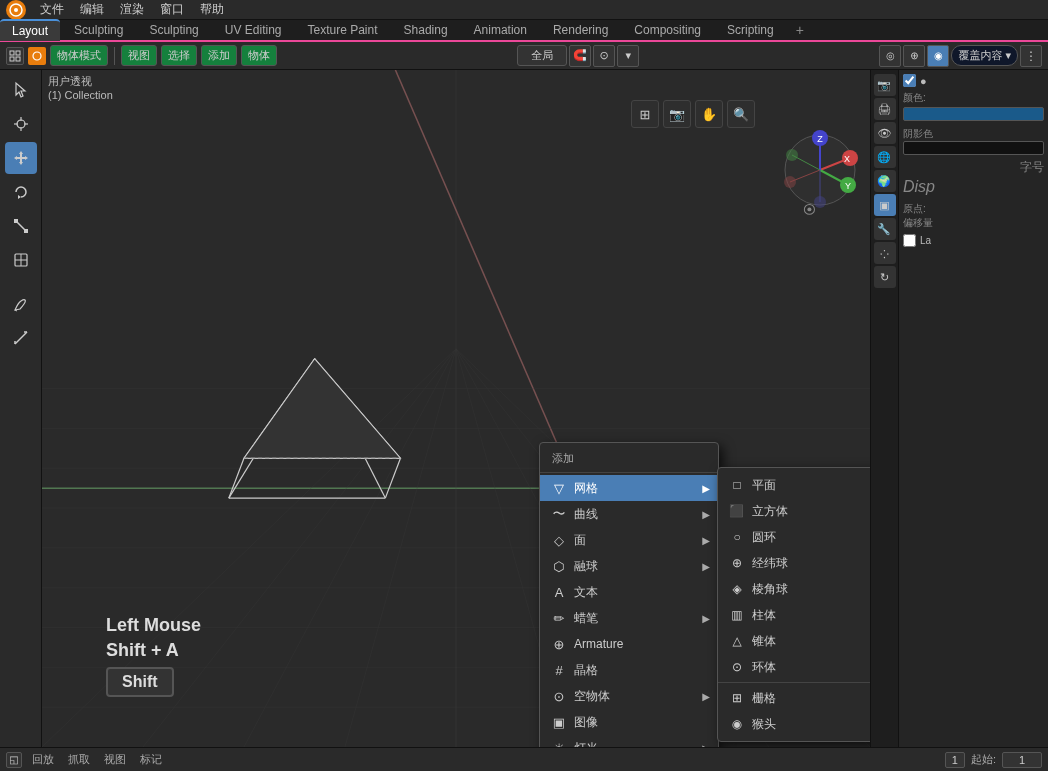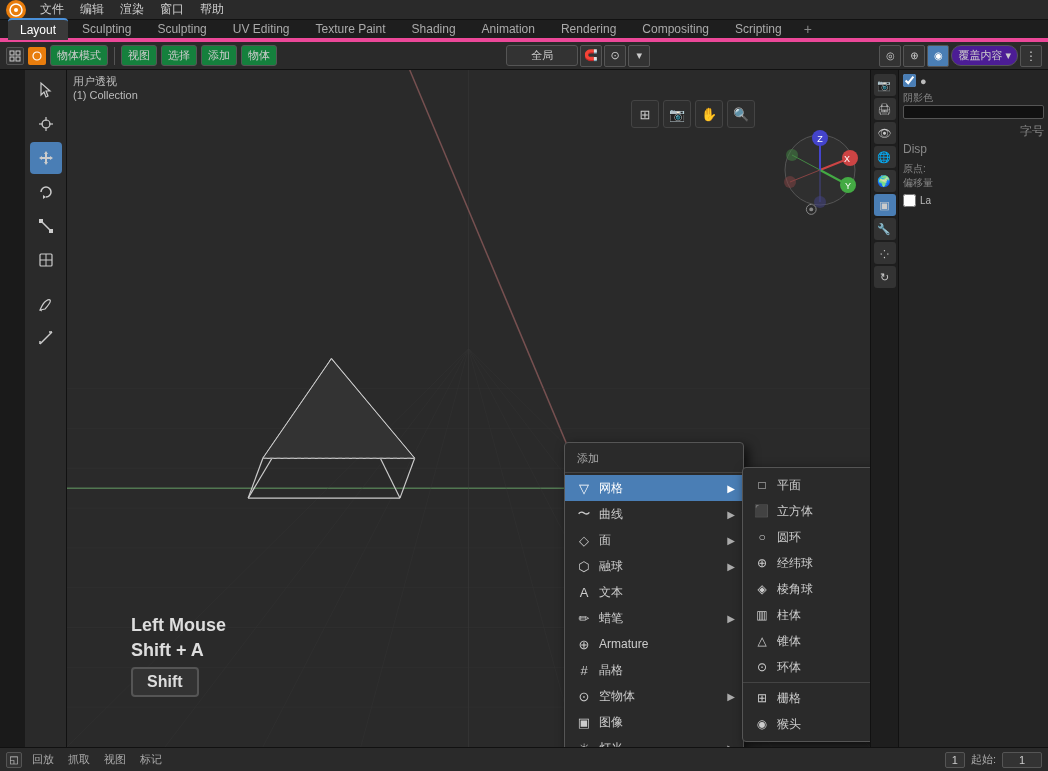--- a/index.html
+++ b/index.html
@@ -29,22 +29,22 @@
       cursor: pointer;
       white-space: nowrap;
     }
 
     
     #workspace-tabs {
       height: 22px;
       background: #1e1e1e;
       display: flex;
       align-items: center;
-      border-bottom: 4px solid #ec4899;
-      padding-left: 8px;
+      border-bottom: 2px solid #ec4899;
+      padding-left: 0;
     }
     .ws-tab {
       padding: 3px 12px;
       font-size: 12px;
       color: #aaa;
       cursor: pointer;
       border-radius: 4px 4px 0 0;
       margin-right: 2px;
     }
     .ws-tab.active { background: #3a3a3a; color: #fff; border-top: 2px solid #4a90d9; }
@@ -76,21 +76,20 @@
       white-space: nowrap;
     }
     .tb-separator { width: 1px; height: 18px; background: #555; margin: 0 2px; }
     .tb-spacer { flex: 1; }
 
     
     #main-area {
       display: flex;
       height: calc(771px - 20px - 22px - 28px - 24px);
       position: relative;
-      margin-left: 25px;
     }
 
     
     #left-sidebar {
       width: 42px;
       background: #2a2a2a;
       display: flex;
       flex-direction: column;
       align-items: center;
       padding: 4px 0;
@@ -326,33 +325,33 @@
       </svg>
   </div>
   <div class="tb-btn">物体模式</div>
   <div class="tb-separator"></div>
   <div class="tb-btn">视图</div>
   <div class="tb-btn">选择</div>
   <div class="tb-btn">添加</div>
   <div class="tb-btn">物体</div>
   <div class="tb-spacer"></div>
   <div style="display:flex;align-items:center;gap:2px;">
-    <div style="background:#333;border:1px solid #555;border-radius:3px;padding:2px 24px;font-size:11px;color:#ccc;">全局</div>
+    <div style="background:#333;border:1px solid #555;border-radius:3px;padding:2px 13px;font-size:11px;color:#ccc;">全局</div>
     <div style="display:flex;gap:2px;">
       <div style="width:22px;height:22px;background:#333;border:1px solid #555;border-radius:2px;display:flex;align-items:center;justify-content:center;cursor:pointer;font-size:11px;">🧲</div>
       <div style="width:22px;height:22px;background:#333;border:1px solid #555;border-radius:2px;display:flex;align-items:center;justify-content:center;cursor:pointer;font-size:11px;">⊙</div>
       <div style="width:22px;height:22px;background:#333;border:1px solid #555;border-radius:2px;display:flex;align-items:center;justify-content:center;cursor:pointer;font-size:11px;">▾</div>
     </div>
   </div>
   <div class="tb-spacer"></div>
   <div style="display:flex;align-items:center;gap:2px;">
     <div style="width:22px;height:22px;background:#333;border:1px solid #555;border-radius:2px;display:flex;align-items:center;justify-content:center;cursor:pointer;font-size:10px;">◎</div>
     <div style="width:22px;height:22px;background:#333;border:1px solid #555;border-radius:2px;display:flex;align-items:center;justify-content:center;cursor:pointer;font-size:10px;">⊕</div>
     <div style="width:22px;height:22px;background:#4a7eb5;border:1px solid #555;border-radius:2px;display:flex;align-items:center;justify-content:center;cursor:pointer;font-size:10px;color:#fff;">◉</div>
-    <div style="background:#4c1d95;border:1px solid #555;border-radius:10px;padding:2px 6px;font-size:11px;color:#ccc;text-align:center;">覆盖内容 ▾</div>
+    <div style="background:#0f172a;border:1px solid #555;border-radius:10px;padding:2px 6px;font-size:11px;color:#ccc;text-align:center;">覆盖内容 ▾</div>
     <div style="width:22px;height:22px;background:#333;border:1px solid #555;border-radius:2px;display:flex;align-items:center;justify-content:center;cursor:pointer;">⋮</div>
   </div>
 </div>
 
 <div id="main-area">
 
   <div id="left-sidebar">
     <div class="sidebar-icon" title="Select">
       <svg width="18" height="18" viewBox="0 0 18 18">
           <path d="M4 2 L4 14 L7 11 L9 16 L11 15 L9 10 L13 10 Z" fill="none" stroke="#ccc" stroke-width="1.2"></path>
@@ -621,26 +620,30 @@
     <div style="width:22px;height:22px;background:#333;border-radius:3px;display:flex;align-items:center;justify-content:center;cursor:pointer;font-size:11px;">🔧</div>
     <div style="width:22px;height:22px;background:#333;border-radius:3px;display:flex;align-items:center;justify-content:center;cursor:pointer;font-size:11px;">⁘</div>
     <div style="width:22px;height:22px;background:#333;border-radius:3px;display:flex;align-items:center;justify-content:center;cursor:pointer;font-size:11px;">↻</div>
   </div>
 
   <div style="width:150px;background:#252525;border-left:1px solid #111;overflow:hidden;font-size:11px;color:#bbb;padding:4px;">
     <div style="display:flex;align-items:center;gap:4px;margin-bottom:4px;">
       <input type="checkbox" checked="" style="accent-color: rgb(74, 126, 181);">
       <span>●</span>
     </div>
+    <div style="margin-bottom:6px;">
+      <div style="font-size:10px;color:#888;margin-bottom:2px;">颜色:</div>
+      <div style="width:100%;height:14px;background:#1a5a8a;border:1px solid #555;border-radius:2px;"></div>
+    </div>
     <div style="margin-bottom:4px;">
       <div style="font-size:10px;color:#888;">阴影色</div>
       <div style="width:100%;height:14px;background:#111;border:1px solid #555;border-radius:2px;"></div>
     </div>
     <div style="font-size:12px;color:#888;margin-bottom:2px;text-align:right;">字号</div>
-    <div style="font-size:12px;color:#888;margin-bottom:2px;">Disp</div>
+    <div style="font-size:16px;color:#888;margin-bottom:2px;font-style:italic;">Disp</div>
     <div style="margin-top:6px;">
       <div style="font-size:10px;color:#888;">原点:</div>
       <div style="font-size:10px;color:#888;">偏移量</div>
       <div style="display:flex;align-items:center;gap:4px;margin-top:4px;">
         <input type="checkbox" style="accent-color: rgb(74, 126, 181);">
         <span style="font-size:10px;">La</span>
       </div>
     </div>
   </div>
 </div>

